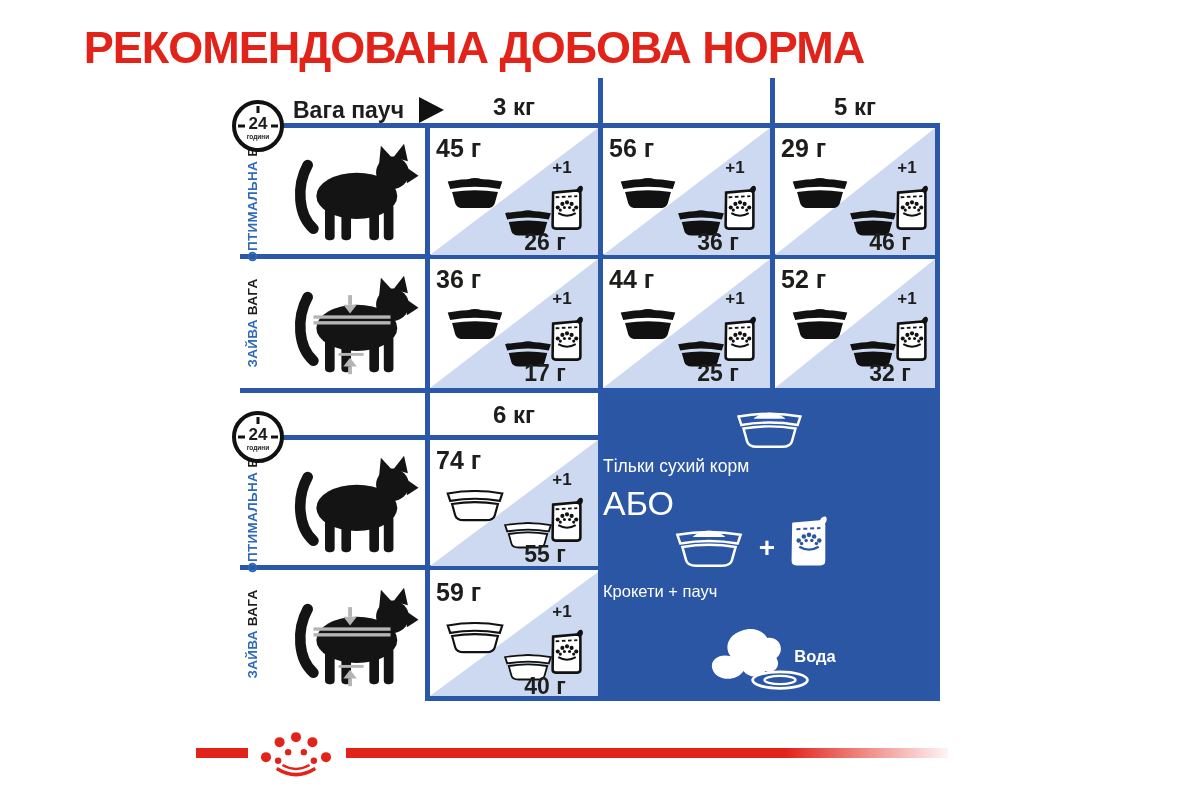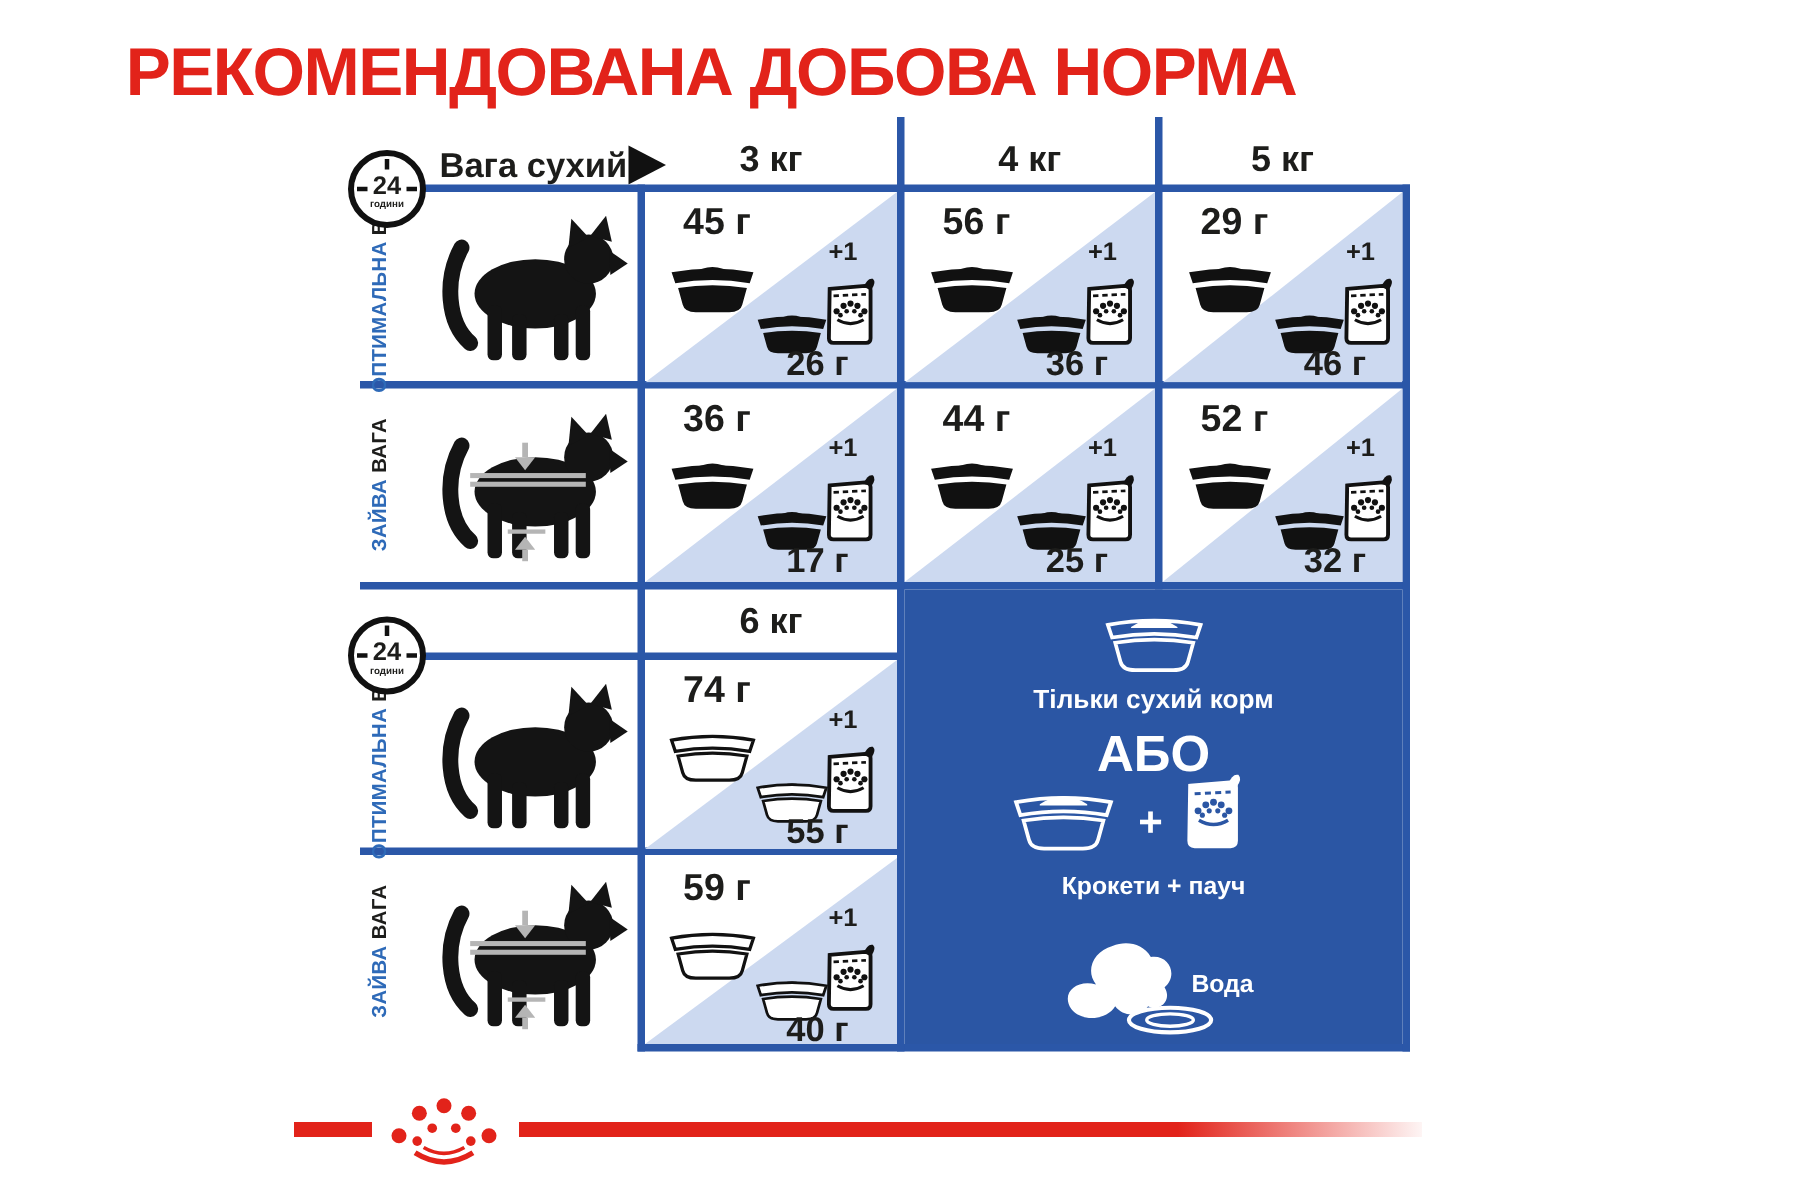--- a/index.html
+++ b/index.html
@@ -24,35 +24,35 @@
   .vlabel{position:absolute;width:160px;height:18px;line-height:18px;text-align:center;white-space:nowrap;
           transform:rotate(-90deg);font-size:13.5px;font-weight:800;letter-spacing:.3px;z-index:4}
   .vlabel .blue{color:#2e6ab8}
   
   .cat{position:absolute;left:283px;width:138px;height:106px;z-index:3}
   
   .cell{position:absolute;z-index:2}
   .tri{position:absolute;left:0;top:0;right:0;bottom:0;background:#ccd9f0;
        clip-path:polygon(0 100%,100% 0,100% 100%)}
   .amt{position:absolute;font-weight:800}
-  .dry{left:6px;top:6px;width:84px;text-align:center;font-size:25px}
+  .dry{left:6px;top:6px;width:84px;font-size:25px}
   .wet{left:79px;top:101px;width:72px;text-align:center;font-size:23px}
   .plus1{position:absolute;left:112px;top:30px;width:40px;text-align:center;font-size:17px;font-weight:800}
   .bowl-lg{position:absolute;left:14px;top:44px;width:62px;height:40px}
   .bowl-sm{position:absolute;left:72px;top:77px;width:52px;height:34px}
   .pouch-i{position:absolute;left:119px;top:53px;width:36px;height:52px}
   
   .bowl-solid{--dish:#111;--mound:#111;--dish-stroke:transparent}
   .bowl-outline{--dish:#fff;--mound:#111;--dish-stroke:#111}
   .bowl-white{--dish:transparent;--mound:#fff;--dish-stroke:#fff}
   .pouch-dark{--pfill:#fff;--pstroke:#111;--crown:#111;--dash:#111}
   .pouch-white{--pfill:#fff;--pstroke:#fff;--crown:#2b56a4;--dash:#2b56a4}
   
   .panel{position:absolute;left:603px;top:393px;width:332px;height:303px;background:#2b56a4;color:#fff;z-index:1}
-  .ptext{position:absolute;left:0;right:0;text-align:center;font-weight:700}
+  .ptext{position:absolute;left:0;right:0;font-weight:400}
   .p-bowl-top{position:absolute;left:131px;top:13px;width:71px;height:45px}
   .p-dryonly{top:63px;font-size:17.5px}
   .p-or{top:91px;font-size:34px}
   .p-bowl2{position:absolute;left:70px;top:131px;width:72px;height:46px}
   .p-plus{position:absolute;left:150px;top:139px;width:28px;text-align:center;font-size:28px;font-weight:800}
   .p-pouch{position:absolute;left:186px;top:118px;width:40px;height:58px}
   .p-mix1{top:189px;font-size:16.5px}
   .p-mix2{top:210px;font-size:16.5px}
   .p-splash{position:absolute;left:88px;top:234px;width:136px;height:64px}
   .p-water{position:absolute;left:172px;top:254px;width:80px;text-align:center;font-size:16.5px;font-weight:800}
@@ -154,24 +154,23 @@
     <svg class="p-pouch pouch-white" viewBox="0 0 70 92">
         <use href="#pouch"></use>
       </svg>
     <div class="ptext p-mix1">Крокети + пауч</div>
     <svg class="p-splash" viewBox="0 0 130 70">
         <use href="#splash"></use>
       </svg>
     <div class="p-water">Вода</div>
   </div>
 
-  <div class="weightlbl">Вага сухий</div>
+  <div class="weightlbl">Вага пауч</div>
   <div class="arrow"></div>
   <div class="colhead" style="left:430px;top:94px;width:168px">3 кг</div>
-  <div class="colhead" style="left:603px;top:94px;width:167px">4 кг</div>
   <div class="colhead" style="left:775px;top:94px;width:160px">5 кг</div>
   <div class="colhead" style="left:430px;top:402px;width:168px">6 кг</div>
 
   <div class="line" style="left:240px;top:123px;width:700px;height:5px"></div>
   <div class="line" style="left:240px;top:254px;width:700px;height:5px"></div>
   <div class="line" style="left:240px;top:388px;width:700px;height:5px"></div>
   <div class="line" style="left:240px;top:435px;width:362px;height:5px"></div>
   <div class="line" style="left:240px;top:565px;width:362px;height:5px"></div>
   <div class="line" style="left:425px;top:696px;width:515px;height:5px"></div>
   <div class="line" style="left:425px;top:123px;width:5px;height:578px"></div>

